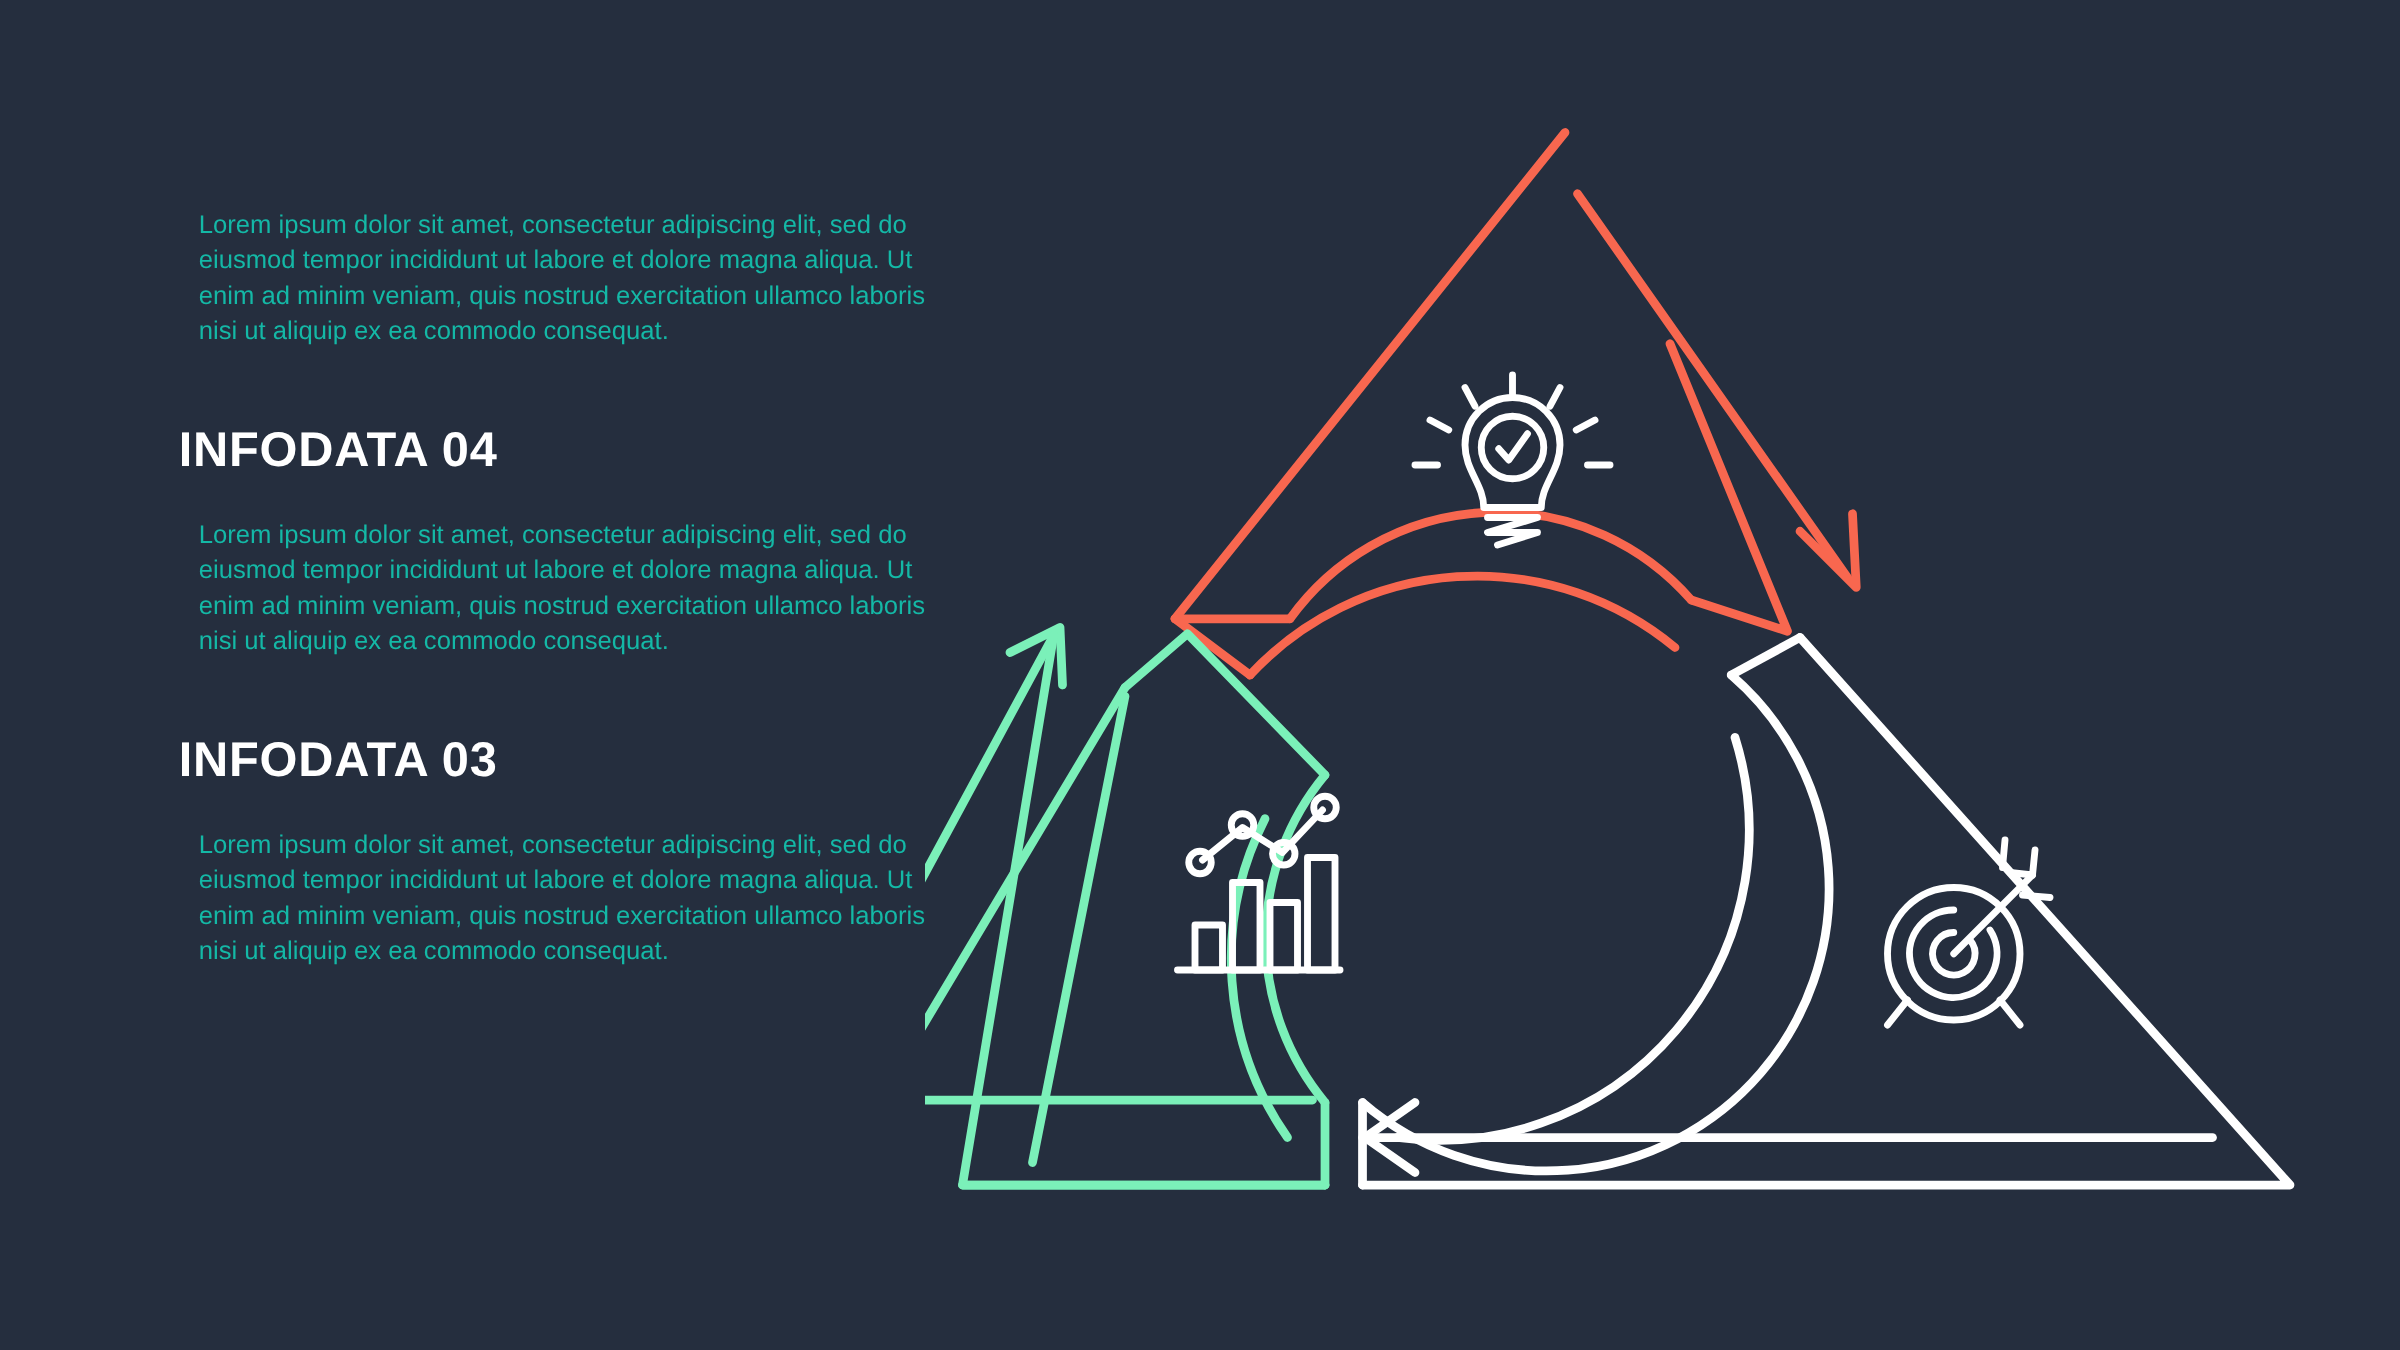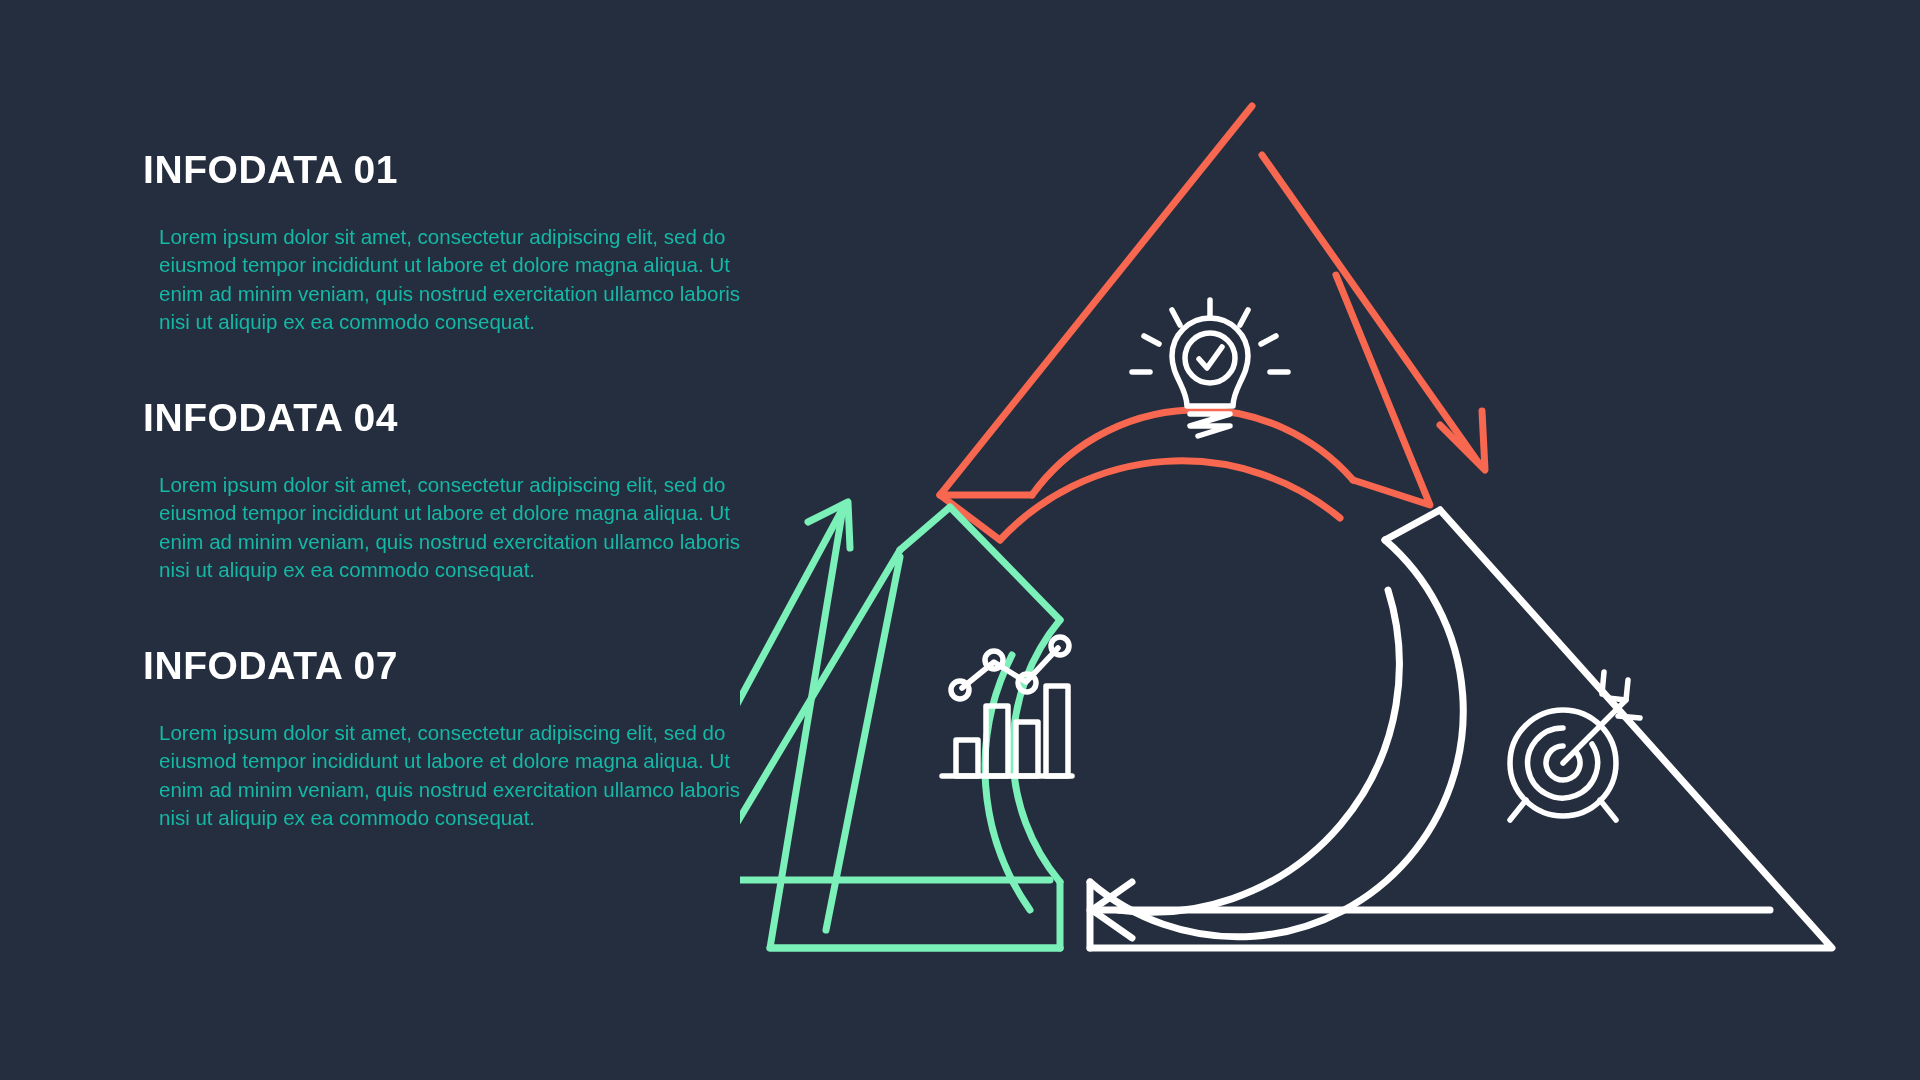--- a/index.html
+++ b/index.html
@@ -71,31 +71,30 @@
   }
 </style>
 </head>
 <body style="background: rgb(37, 46, 62);">
 
 <div class="slide">
 
   <div class="text-column">
 
     <div class="info-block">
-      <h2 class="info-title">INFODATA 01</h2>
       <p class="info-body">Lorem ipsum dolor sit amet, consectetur adipiscing elit, sed do eiusmod tempor incididunt ut labore et dolore magna aliqua. Ut enim ad minim veniam, quis nostrud exercitation ullamco laboris nisi ut aliquip ex ea commodo consequat.</p>
     </div>
 
     <div class="info-block">
       <h2 class="info-title">INFODATA 04</h2>
       <p class="info-body">Lorem ipsum dolor sit amet, consectetur adipiscing elit, sed do eiusmod tempor incididunt ut labore et dolore magna aliqua. Ut enim ad minim veniam, quis nostrud exercitation ullamco laboris nisi ut aliquip ex ea commodo consequat.</p>
     </div>
 
     <div class="info-block">
-      <h2 class="info-title">INFODATA 07</h2>
+      <h2 class="info-title">INFODATA 03</h2>
       <p class="info-body">Lorem ipsum dolor sit amet, consectetur adipiscing elit, sed do eiusmod tempor incididunt ut labore et dolore magna aliqua. Ut enim ad minim veniam, quis nostrud exercitation ullamco laboris nisi ut aliquip ex ea commodo consequat.</p>
     </div>
 
   </div>
 
   <div class="graphic">
     <svg viewBox="0 0 1160 950" xmlns="http://www.w3.org/2000/svg">
 
       <g>
 

